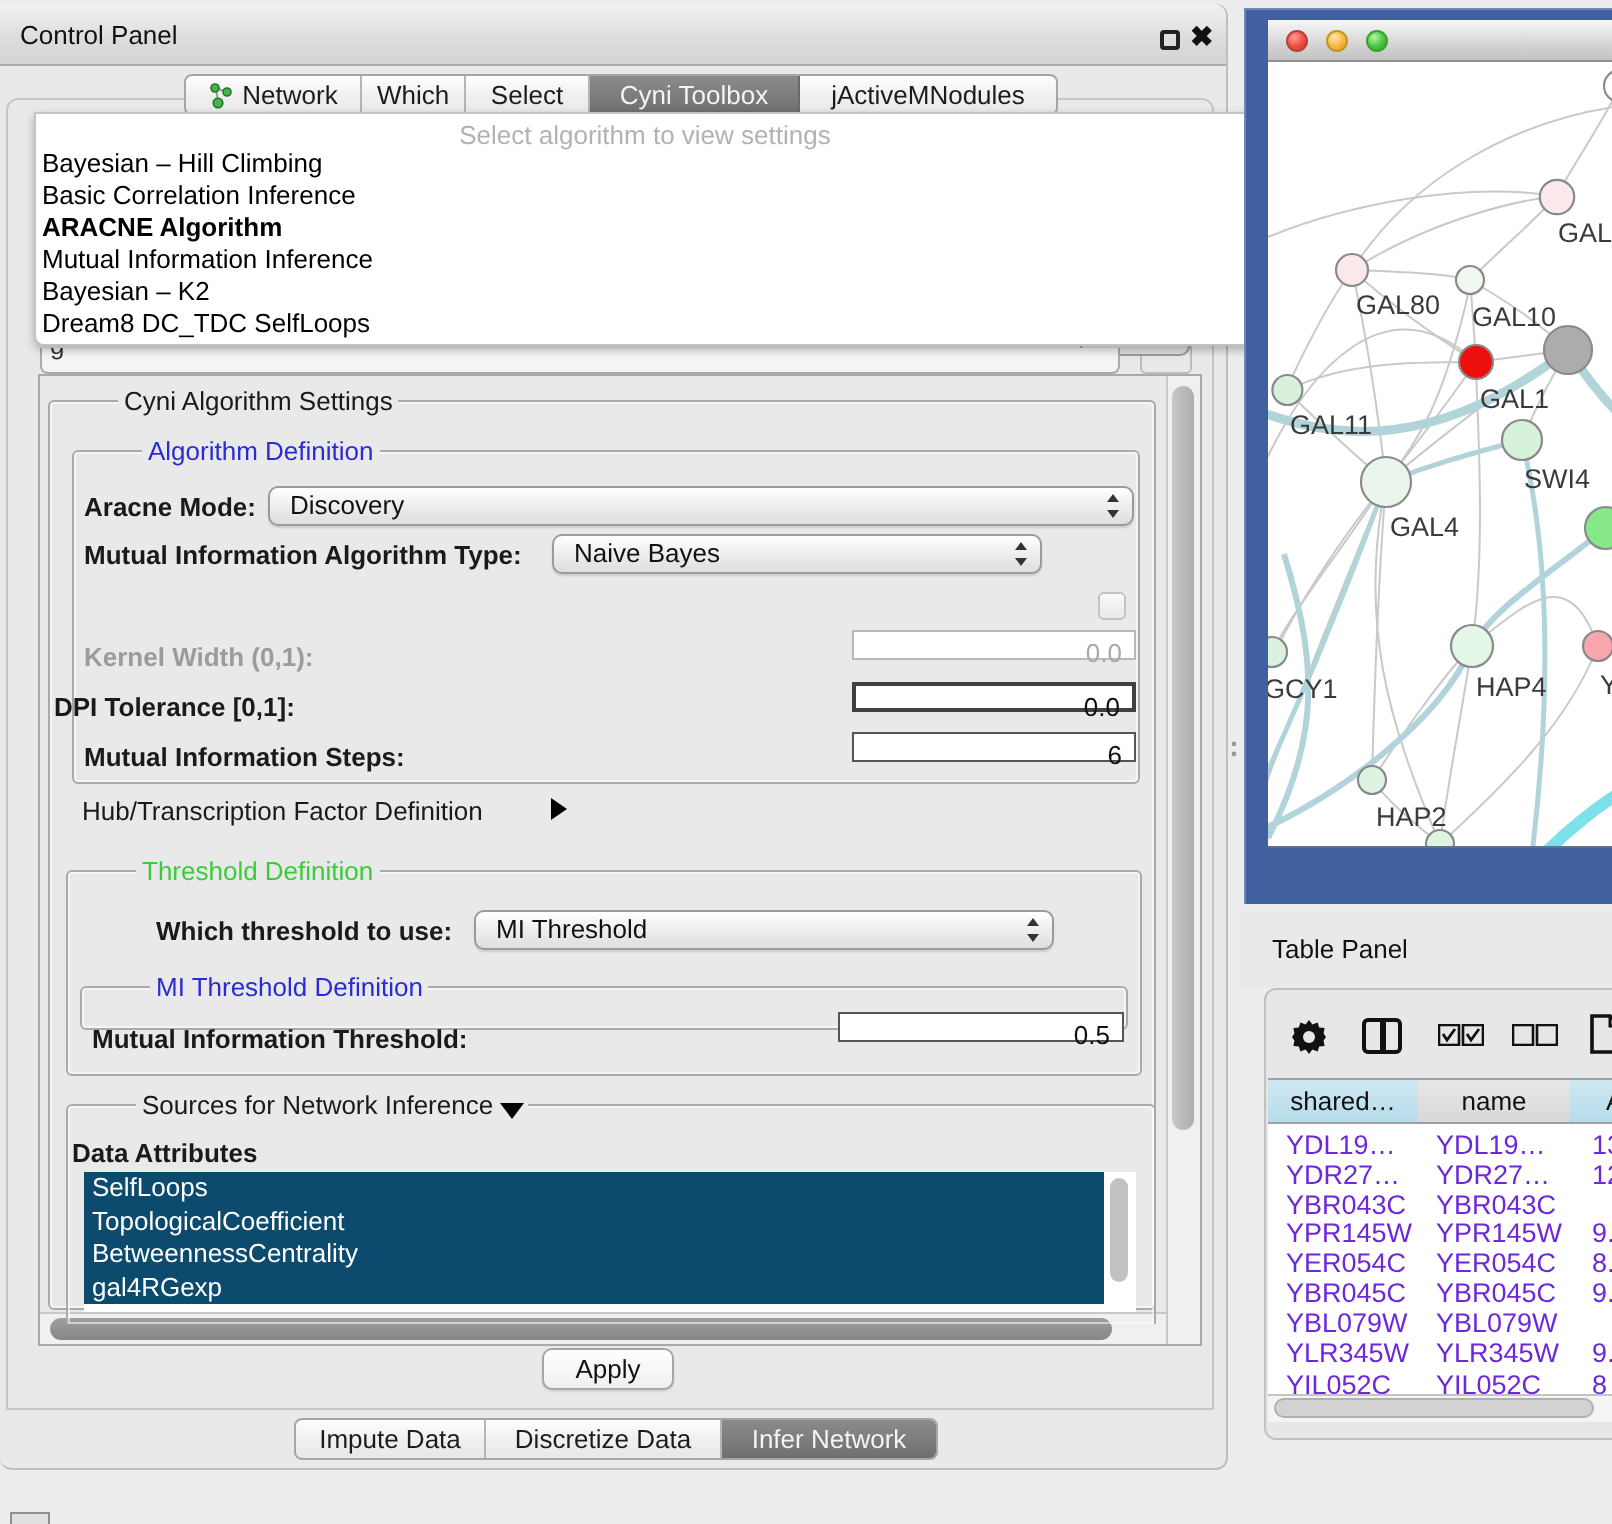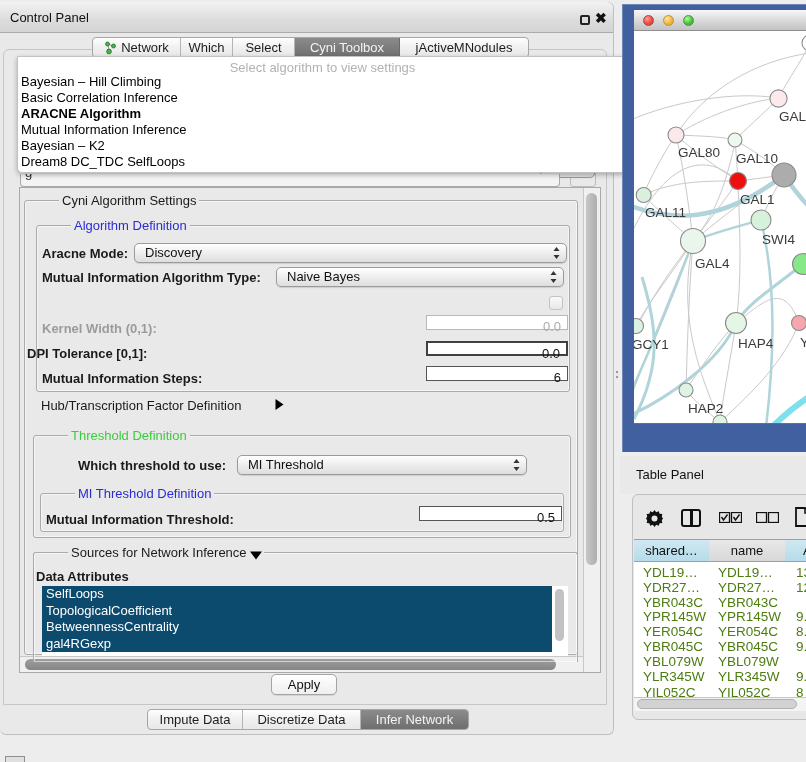--- a/index.html
+++ b/index.html
@@ -101,21 +101,21 @@
 #tpbar .t { position:absolute; left:16px; top:11px; font-size:13px; color:#111; }
 #tablepanel { left:632px; top:494px; width:180px; height:226px; background:#e7e7e7;
   border:1px solid #c0c0c0; border-radius:6px 0 0 6px; }
 
 
 #grid { left:634px; top:539px; width:172px; height:172px; background:#fff; overflow:hidden; }
 .hcell { position:absolute; top:0; height:23px; border:1px solid #9f9f9f; border-left:none;
   font-size:13px; color:#111; text-align:center; line-height:22px; }
 .hblue { background:linear-gradient(#cfe8f2,#b5dcea); }
 .hgray { background:linear-gradient(#e8e8e8,#d8d8d8); }
-.trow { position:absolute; font-size:13.5px; color:#4d7c0f; white-space:pre; }
+.trow { position:absolute; font-size:13.5px; color:#6d28d9; white-space:pre; }
 #gridsb { left:634px; top:697px; width:172px; height:14px; background:#f4f4f4; border-top:1px solid #c4c4c4; }
 #gridthumb { left:637px; top:699px; width:160px; height:10px; background:#d2d2d2; border:1px solid #b0b0b0; border-radius:5px; }
 
 #splitter { left:615px; top:369px; width:4px; height:12px; }
 #cornericon { left:5px; top:756px; width:20px; height:10px; border:1px solid #8f8f8f; background:#e0e0e0; }
 </style>
 </head>
 <body>
 <div id="stage">
 
@@ -172,21 +172,21 @@
   <span class="lbl blue">Algorithm Definition</span>
 </div>
 <span class="abs b13" style="left:42px;top:246px;">Aracne Mode:</span>
 <div class="combo" style="left:134px;top:243px;width:433px;">Discovery
   <svg class="arr" viewBox="0 0 9 14">
         <path d="M4.5 1 L7.5 5 L1.5 5 Z" fill="#333"></path>
         <path d="M4.5 13 L7.5 9 L1.5 9 Z" fill="#333"></path>
       </svg>
 </div>
 <span class="abs b13" style="left:42px;top:270px;">Mutual Information Algorithm Type:</span>
-<div class="combo" style="left:276px;top:267px;width:288px;">Naive Bayes
+<div class="combo" style="left:276px;top:267px;width:245px;">Naive Bayes
   <svg class="arr" viewBox="0 0 9 14">
         <path d="M4.5 1 L7.5 5 L1.5 5 Z" fill="#333"></path>
         <path d="M4.5 13 L7.5 9 L1.5 9 Z" fill="#333"></path>
       </svg>
 </div>
 <div class="cb" style="left:549px;top:296px;"></div>
 <span class="abs b13 gray" style="left:42px;top:321px;">Kernel Width (0,1):</span>
 <div class="tf light abs" style="left:426px;top:315px;width:142px;">0.0</div>
 <span class="abs b13" style="left:27px;top:346px;">DPI Tolerance [0,1]:</span>
 <div class="tf dark abs" style="left:426px;top:341px;width:142px;">0.0</div>
@@ -201,21 +201,21 @@
 <div class="tgroup" style="left:33px;top:435px;width:538px;height:103px;">
   <span class="lbl green">Threshold Definition</span>
 </div>
 <span class="abs b13" style="left:78px;top:458px;">Which threshold to use:</span>
 <div class="combo" style="left:237px;top:455px;width:290px;">MI Threshold
   <svg class="arr" viewBox="0 0 9 14">
         <path d="M4.5 1 L7.5 5 L1.5 5 Z" fill="#333"></path>
         <path d="M4.5 13 L7.5 9 L1.5 9 Z" fill="#333"></path>
       </svg>
 </div>
-<div class="tgroup" style="left:40px;top:493px;width:524px;height:39px;">
+<div class="tgroup" style="left:40px;top:493px;width:524px;height:22px;">
   <span class="lbl blue">MI Threshold Definition</span>
 </div>
 <span class="abs b13" style="left:46px;top:512px;">Mutual Information Threshold:</span>
 <div class="tf mid abs" style="left:419px;top:506px;width:143px;">0.5</div>
 
 <div class="tgroup" style="left:33px;top:552px;width:545px;height:110px;border-bottom:none;border-radius:3px 3px 0 0;">
   <span class="lbl">Sources for Network Inference &nbsp;&nbsp;&nbsp;</span>
 </div>
 <svg class="abs" style="left:249px;top:550px;" width="14" height="11" viewBox="0 0 14 11">
       <path d="M1 1.5 L13 1.5 L7 9.5 Z" fill="#000"></path>

